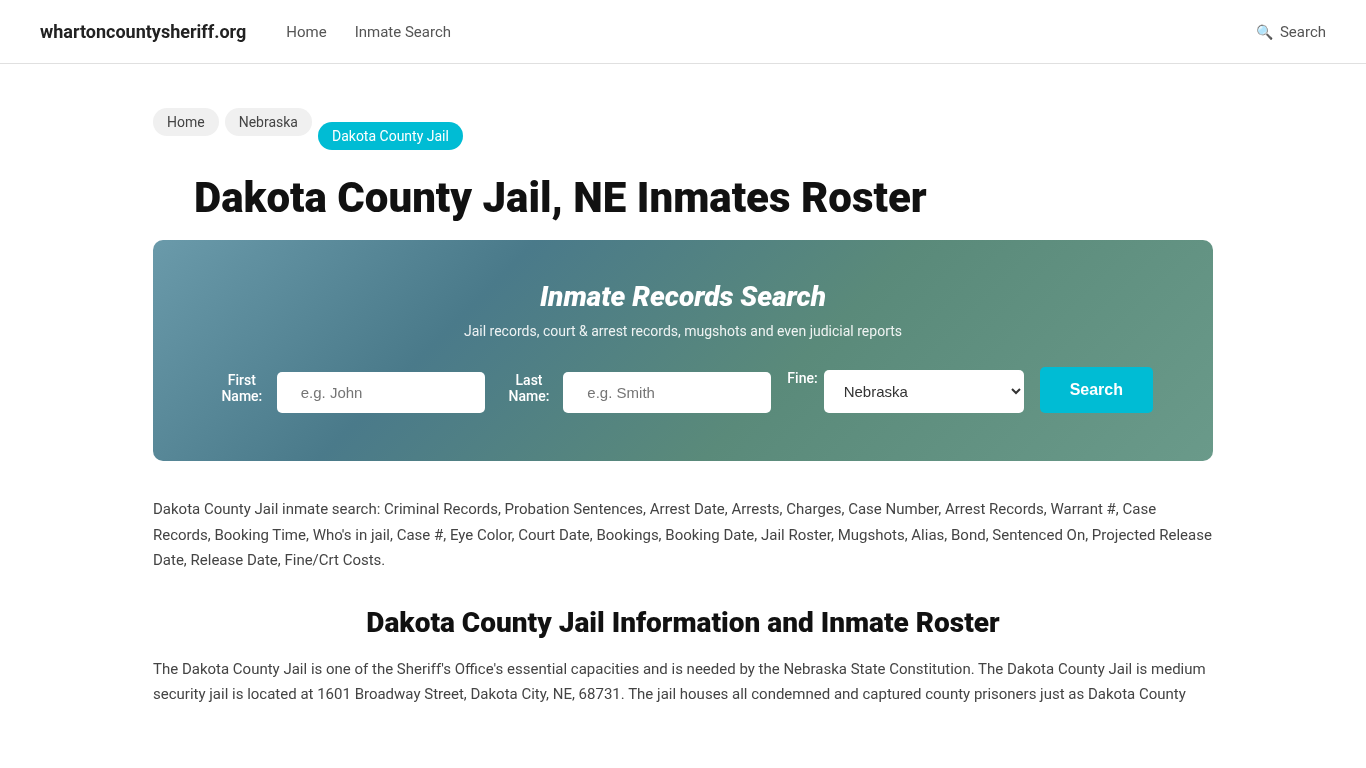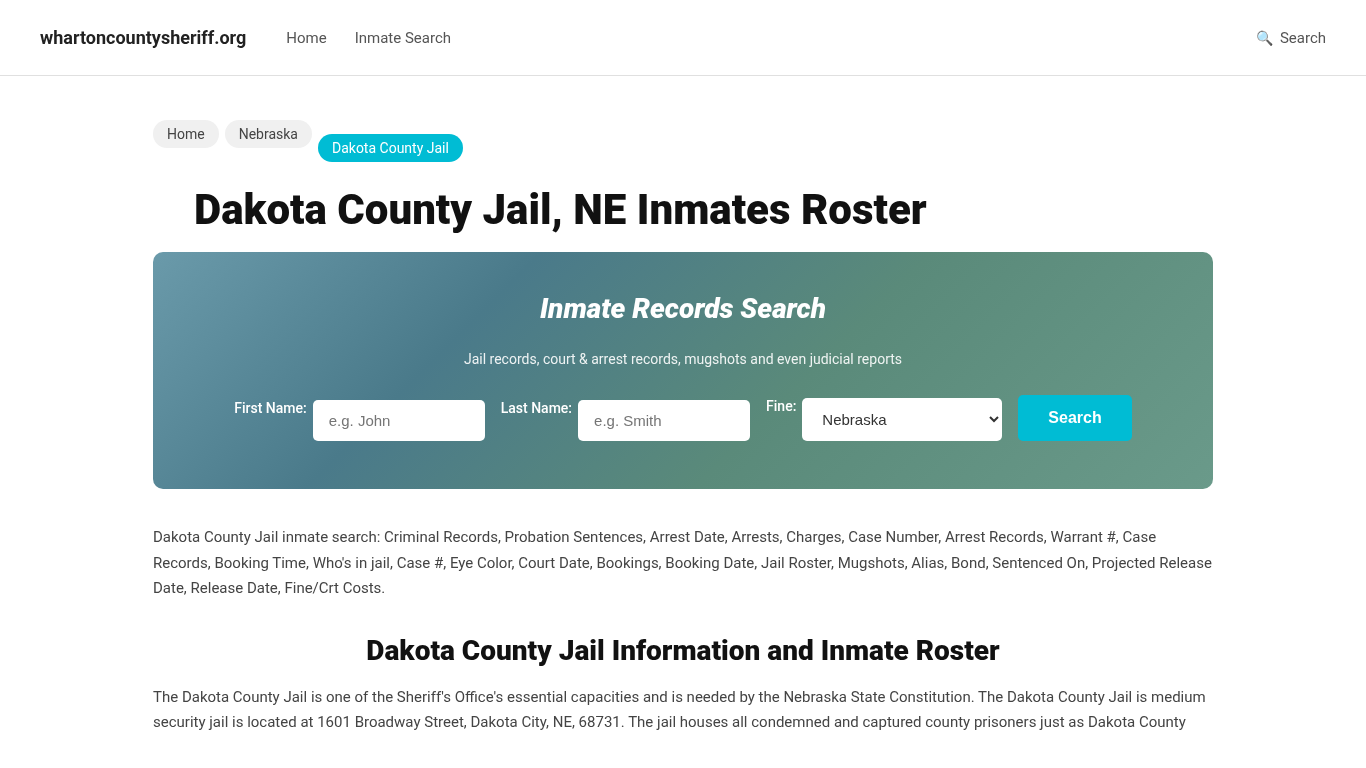--- a/index.html
+++ b/index.html
@@ -13,21 +13,21 @@
       font-size: 16px;
       color: #333;
       background: #fff;
     }
 
     
     .navbar {
       display: flex;
       align-items: center;
       padding: 0 40px;
-      height: 76px;
+      height: 64px;
       background: #fff;
       border-bottom: 1px solid #e0e0e0;
     }
 
     .navbar-brand {
       font-size: 18px;
       font-weight: 700;
       color: #222;
       text-decoration: none;
       margin-right: 40px;
@@ -117,21 +117,21 @@
       border-radius: 10px;
       padding: 40px 60px 48px;
       text-align: center;
       margin-bottom: 36px;
     }
 
     .widget-title {
       font-size: 28px;
       font-weight: 900;
       color: #fff;
-      margin-bottom: 26px;
+      margin-bottom: 10px;
       font-style: italic;
     }
 
     .widget-subtitle {
       font-size: 14px;
       color: rgba(255,255,255,0.9);
       margin-bottom: 28px;
     }
 
     .search-form {
@@ -148,25 +148,25 @@
       gap: 6px;
     }
 
     .form-label {
       font-size: 14px;
       color: #fff;
       font-weight: 500;
     }
 
     .form-input {
-      padding: 12px 16px;
+      padding: 12px 24px;
       border: none;
       border-radius: 5px;
       font-size: 15px;
-      width: 172px;
+      width: 208px;
       color: #666;
       background: #fff;
       outline: none;
     }
 
     .form-select {
       padding: 12px 16px;
       border: none;
       border-radius: 5px;
       font-size: 15px;

